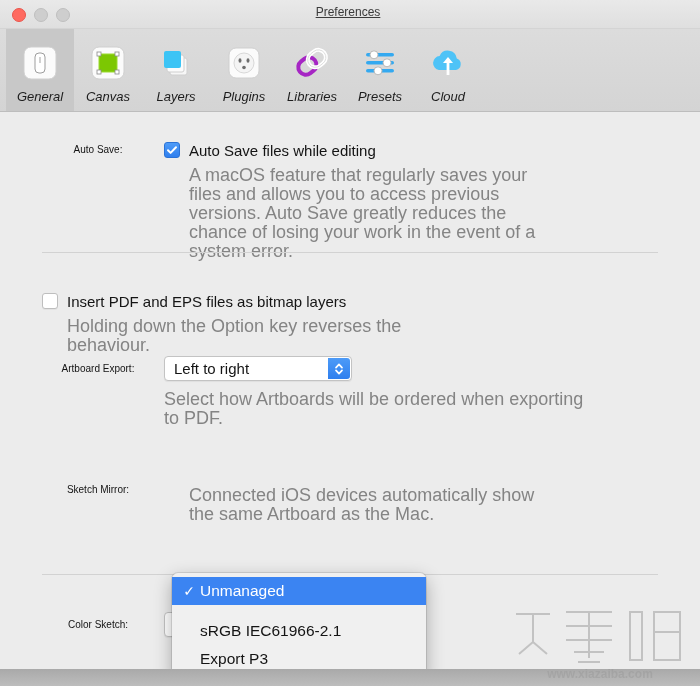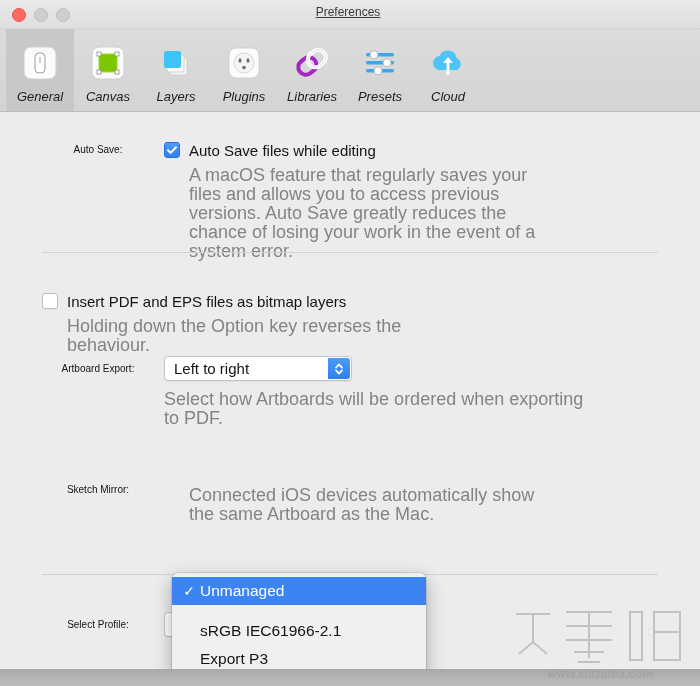--- a/index.html
+++ b/index.html
@@ -431,21 +431,21 @@
       <div class="row" style="left:42px; top:368px;">
         <div class="row-label">Sketch Mirror:</div>
         <div class="row-body">
           <div class="hint">Connected iOS devices automatically show the same Artboard as the Mac.</div>
         </div>
       </div>
 
       <div class="sep" style="top:462px;"></div>
 
       <div class="row" style="left:42px; top:500px;">
-        <div class="row-label" style="line-height:25px;">Select Profile:</div>
+        <div class="row-label" style="line-height:25px;">Color Sketch:</div>
         <div class="row-body">
           <div class="popup">
             <span class="popup-value">Unmanaged</span>
             <span class="popup-arrows">
               <svg width="12" height="18" viewBox="0 0 12 18">
                 <path d="M3 7.6 L6 4.4 L9 7.6" fill="none" stroke="#ffffff" stroke-width="1.7" stroke-linecap="round" stroke-linejoin="round"></path>
                 <path d="M3 10.4 L6 13.6 L9 10.4" fill="none" stroke="#ffffff" stroke-width="1.7" stroke-linecap="round" stroke-linejoin="round"></path>
               </svg>
             </span>
           </div>

